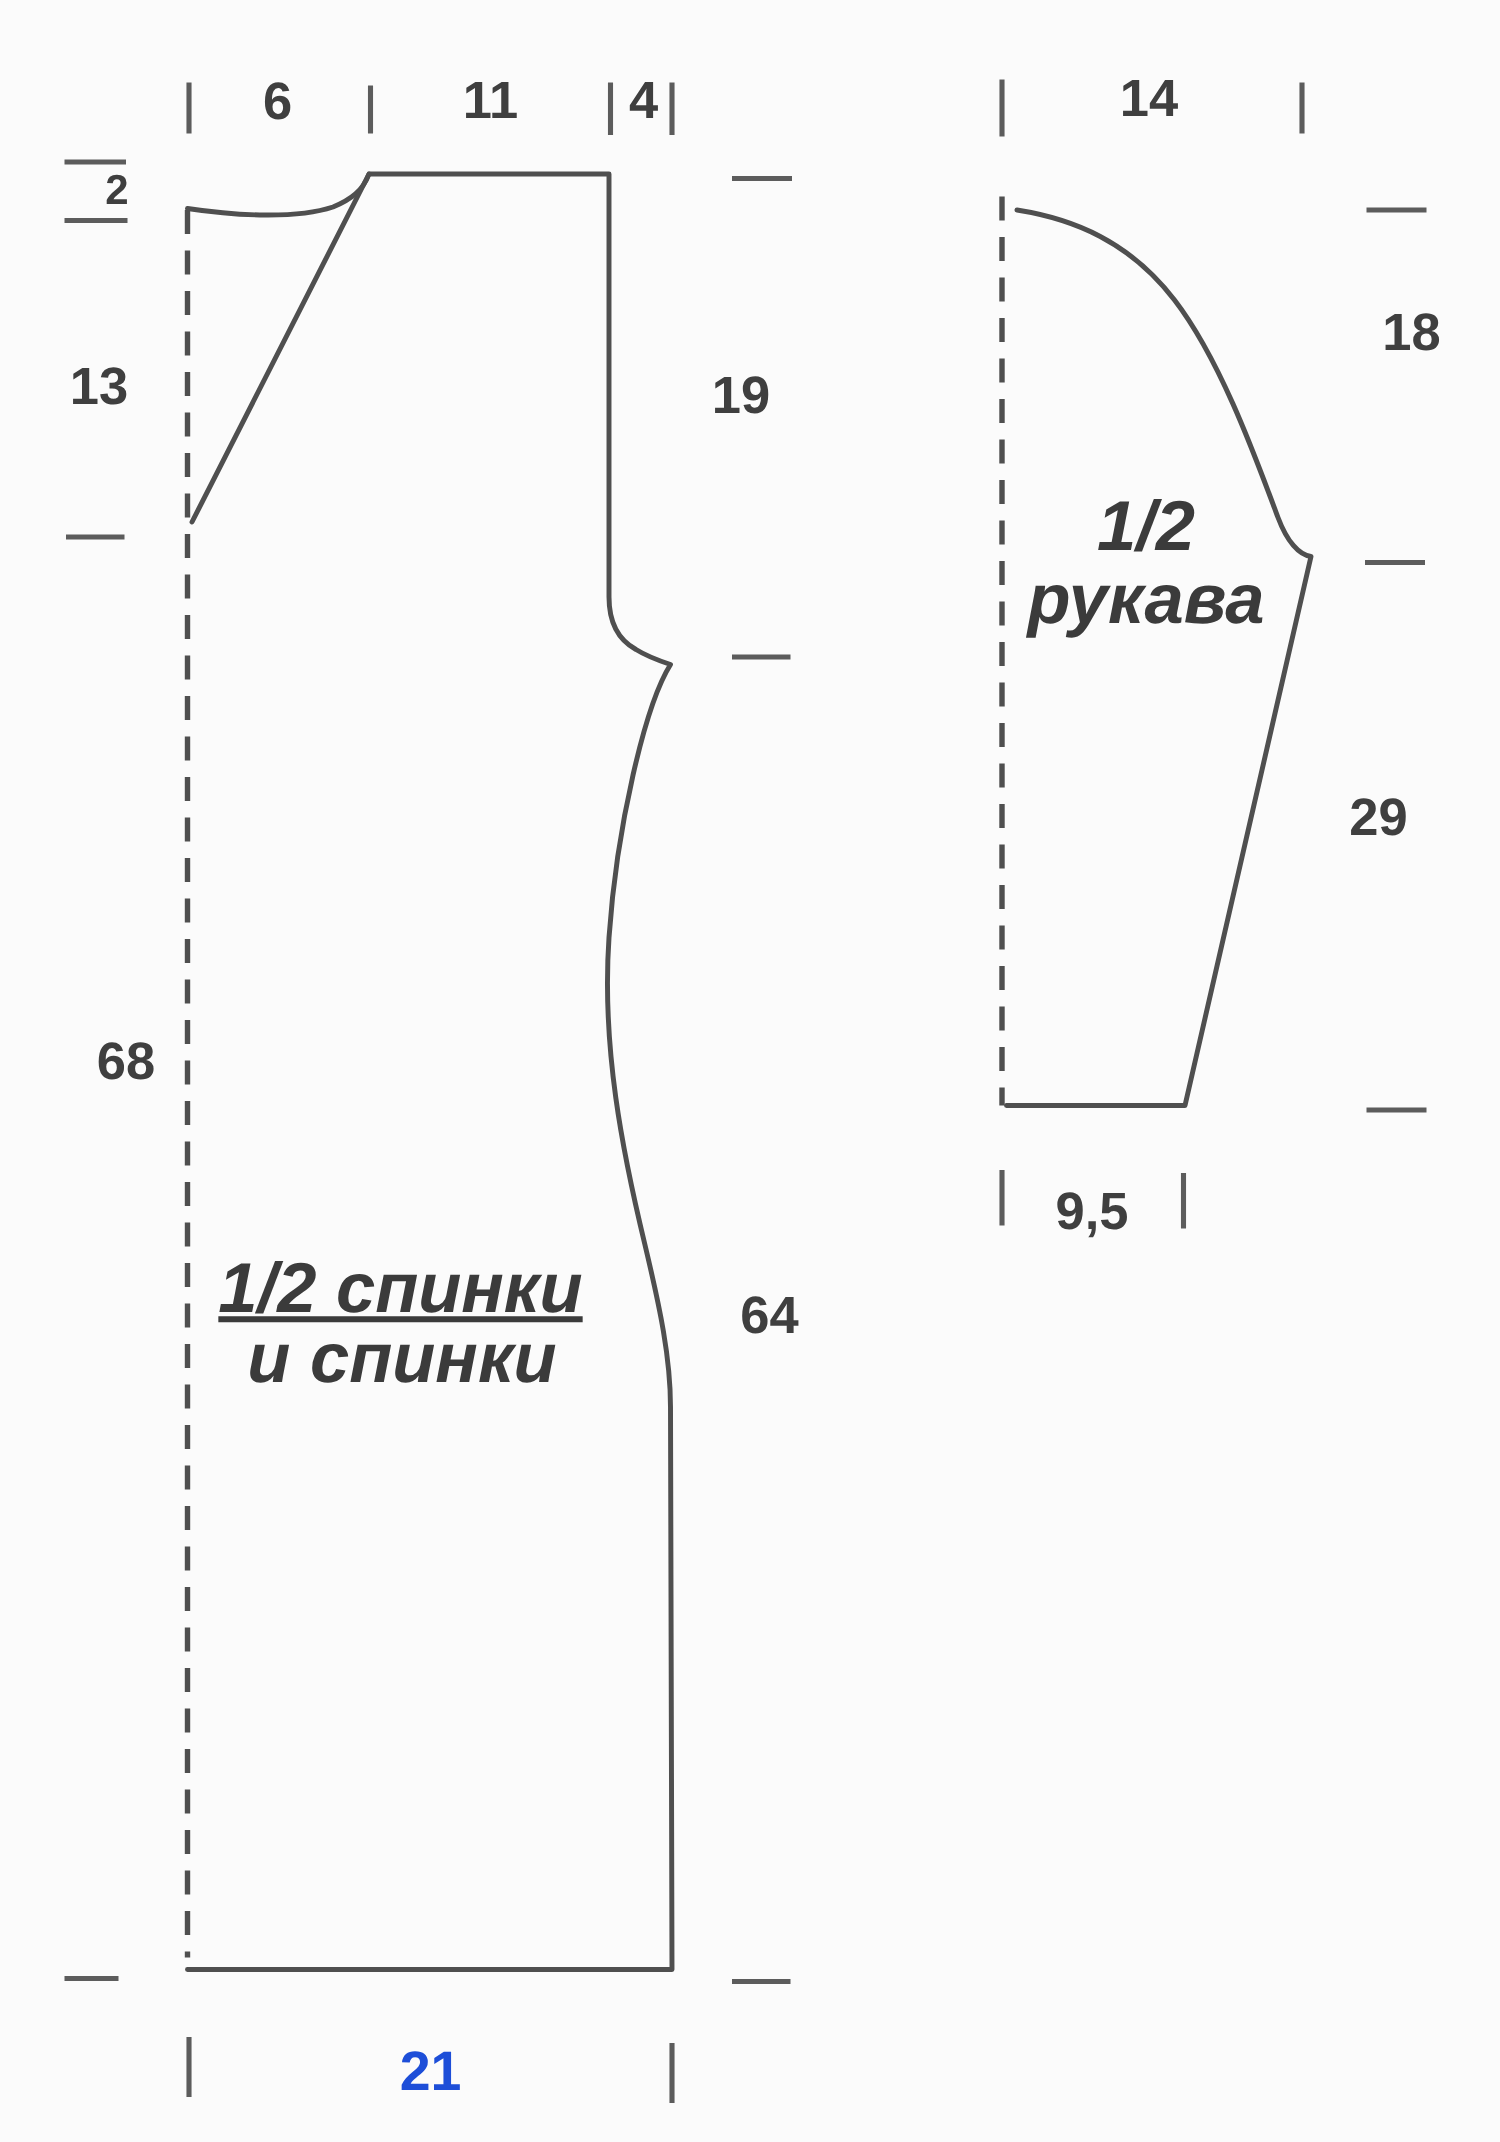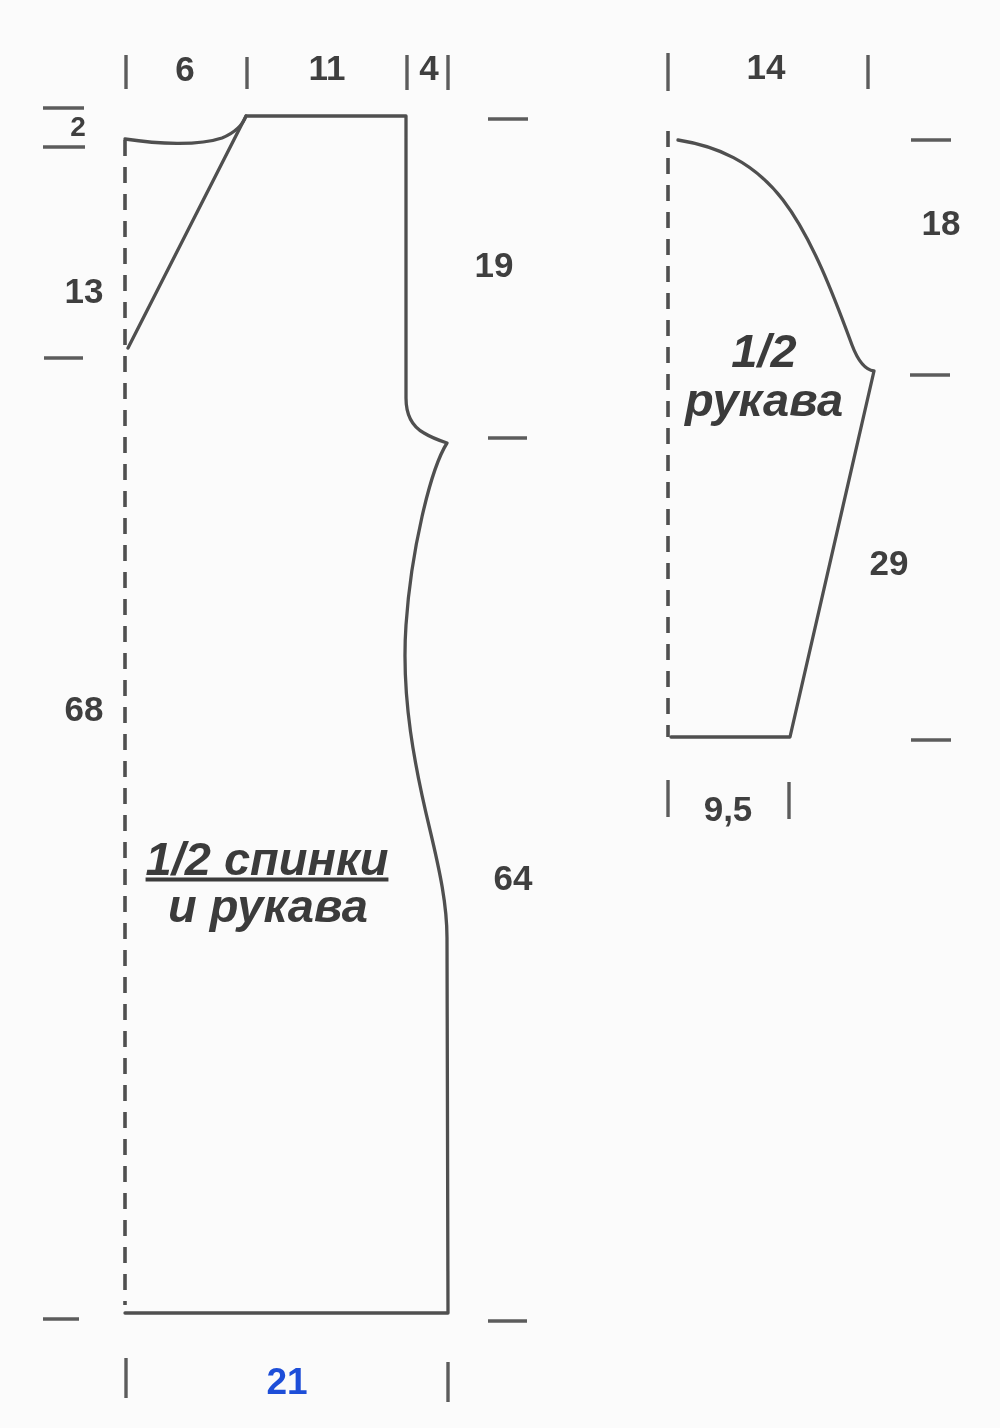--- a/index.html
+++ b/index.html
@@ -92,29 +92,29 @@
     <line x1="911" y1="740" x2="951" y2="740" stroke="#5c5c5c" stroke-width="3.4"></line>
 
     <line x1="668" y1="780" x2="668" y2="817" stroke="#5c5c5c" stroke-width="3.4"></line>
     <line x1="789" y1="782" x2="789" y2="819" stroke="#5c5c5c" stroke-width="3.4"></line>
   </svg>
 
   <div class="lbl" style="left:185px; top:68px;">6</div>
   <div class="lbl" style="left:327px; top:67px;">11</div>
   <div class="lbl" style="left:429px; top:67px;">4</div>
   <div class="lbl small" style="left:78px; top:127px;">2</div>
-  <div class="lbl" style="left:84px; top:258px;margin-top:32px;">13</div>
+  <div class="lbl" style="left:66px; top:258px;">13</div>
   <div class="lbl" style="left:84px; top:708px;">68</div>
   <div class="lbl" style="left:494px; top:264px;">19</div>
   <div class="lbl" style="left:513px; top:877px;">64</div>
   <div class="lbl hem" style="left:287px; top:1381px;">21</div>
 
   <div class="lbl" style="left:766px; top:66px;text-align:right;">14</div>
   <div class="lbl" style="left:941px; top:222px;text-align:right;">18</div>
-  <div class="lbl" style="left:889px; top:545px;margin-top:17px;">29</div>
+  <div class="lbl" style="left:919px; top:545px;">29</div>
   <div class="lbl" style="left:728px; top:808px;">9,5</div>
 
   <div class="piece-label" style="left:267px; top:858px;text-decoration:underline;">1/2 спинки</div>
-  <div class="piece-label" style="left:268px; top:905px;">и рукава</div>
+  <div class="piece-label" style="left:268px; top:905px;">и спинки</div>
   <div class="piece-label" style="left:764px; top:350px;">1/2</div>
   <div class="piece-label" style="left:764px; top:399px;">рукава</div>
 
 </div>
 
 </body></html>

